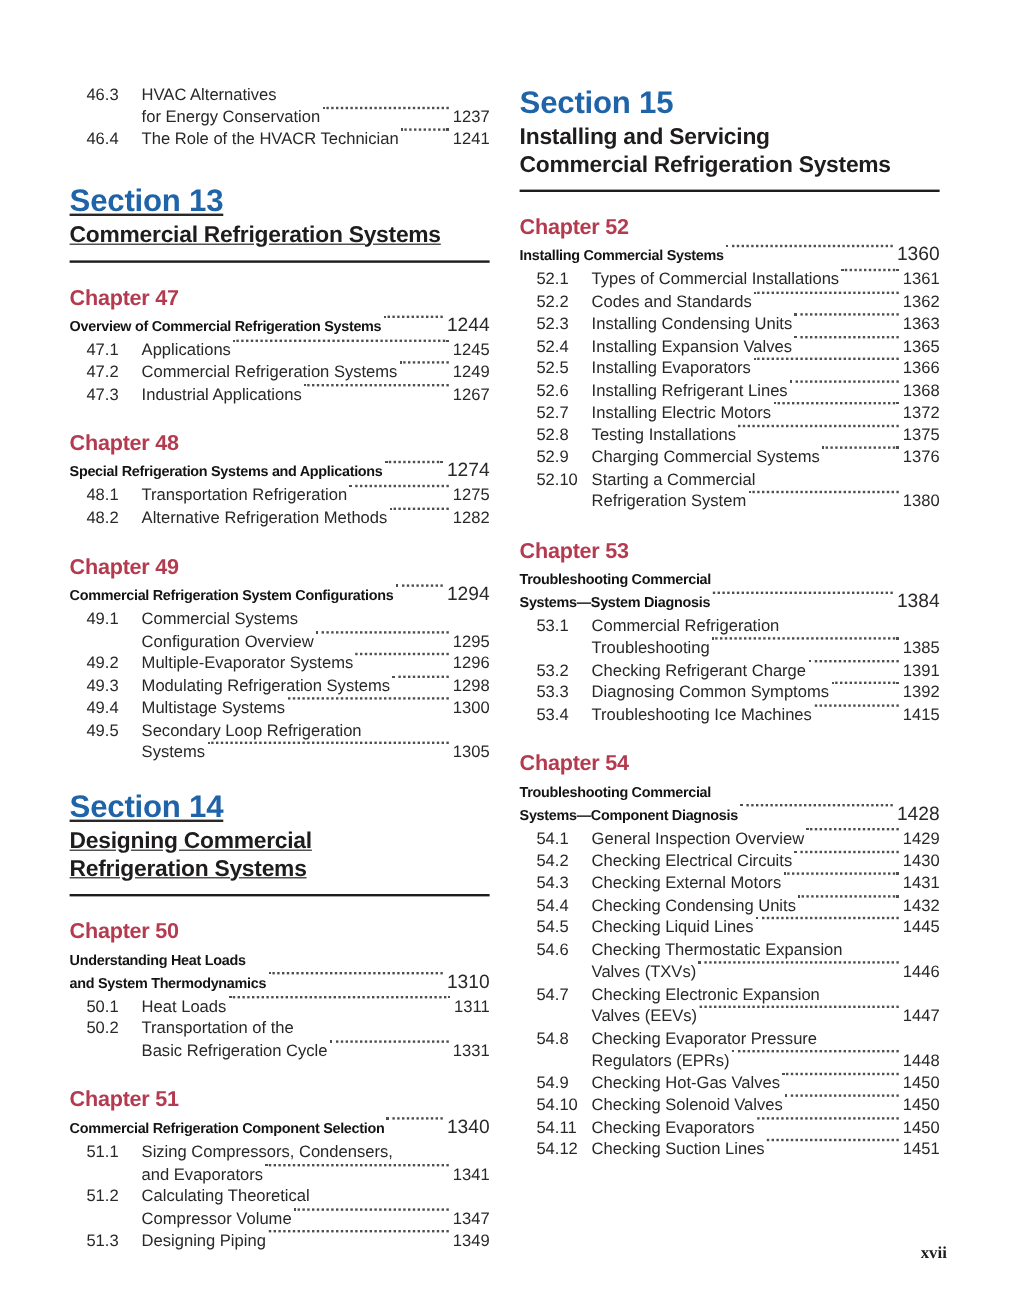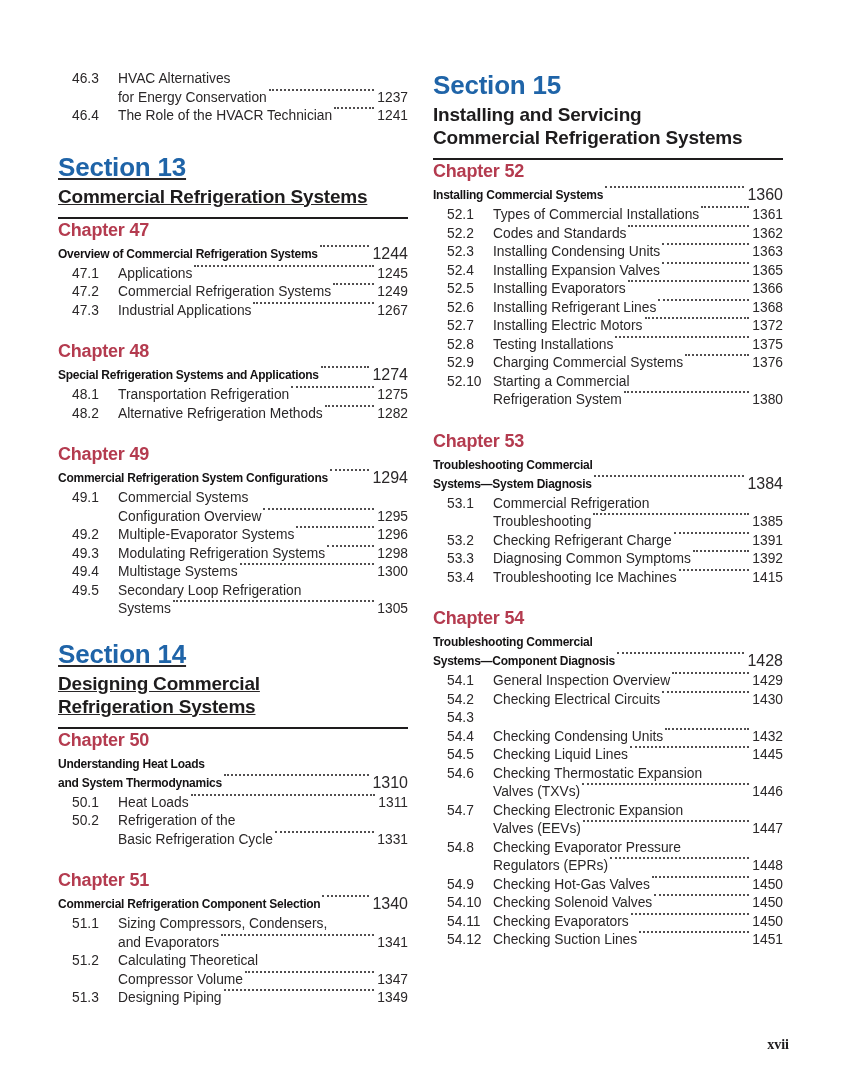--- a/index.html
+++ b/index.html
@@ -25,21 +25,21 @@
   .line-text { white-space:nowrap; }
   .row { display:flex; align-items:flex-start; }
   .leader {
     flex:1 1 8px; min-width:8px;
     border-bottom:2px dotted #514e4f;
     margin:0 3px 4px 2px;
   }
   .pg { flex:none; font-weight:normal; color:#2a2728; letter-spacing:0; }
 
   
-  .section-block { margin-bottom:0; }
+  .section-block { margin-bottom:18px; }
   .toc-column > .section-block:not(:first-child) { margin-top:8px;text-decoration:underline; }
   .section-heading {
     font-size:26px; font-weight:bold; letter-spacing:-0.2px;
     line-height:30px; margin-bottom:3px;
   }
   .section-sub {
     font-size:19px; font-weight:bold; color:#1e1c1d;
     letter-spacing:-0.2px; line-height:23px; white-space:nowrap;
   }
   .section-rule { border:none; border-top:2.5px solid #1e1c1d; margin:9px 0 0 0; }
@@ -248,21 +248,21 @@
               <div class="row">
                 <span class="line-text ">Heat Loads</span>
                 <span class="leader"></span>
                 <span class="pg">1311</span>
               </div>
             </div>
           </div>
           <div class="entry ">
             <span class="entry-num">50.2</span>
             <div class="entry-body">
-              <div class="line-text">Refrigeration of the</div>
+              <div class="line-text">Transportation of the</div>
               <div class="row">
                 <span class="line-text ">Basic Refrigeration Cycle</span>
                 <span class="leader"></span>
                 <span class="pg">1331</span>
               </div>
             </div>
           </div>
         </div>
       </div>
       <div class="chapter-block">
@@ -502,20 +502,27 @@
             <div class="entry-body">
               <div class="row">
                 <span class="line-text ">Checking Electrical Circuits</span>
                 <span class="leader"></span>
                 <span class="pg">1430</span>
               </div>
             </div>
           </div>
           <div class="entry ">
             <span class="entry-num">54.3</span>
+            <div class="entry-body">
+              <div class="row">
+                <span class="line-text ">Checking External Motors</span>
+                <span class="leader"></span>
+                <span class="pg">1431</span>
+              </div>
+            </div>
           </div>
           <div class="entry ">
             <span class="entry-num">54.4</span>
             <div class="entry-body">
               <div class="row">
                 <span class="line-text ">Checking Condensing Units</span>
                 <span class="leader"></span>
                 <span class="pg">1432</span>
               </div>
             </div>

